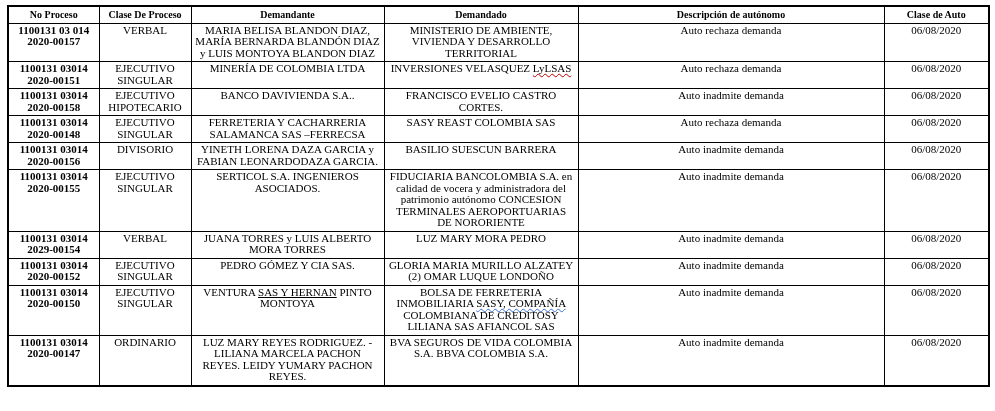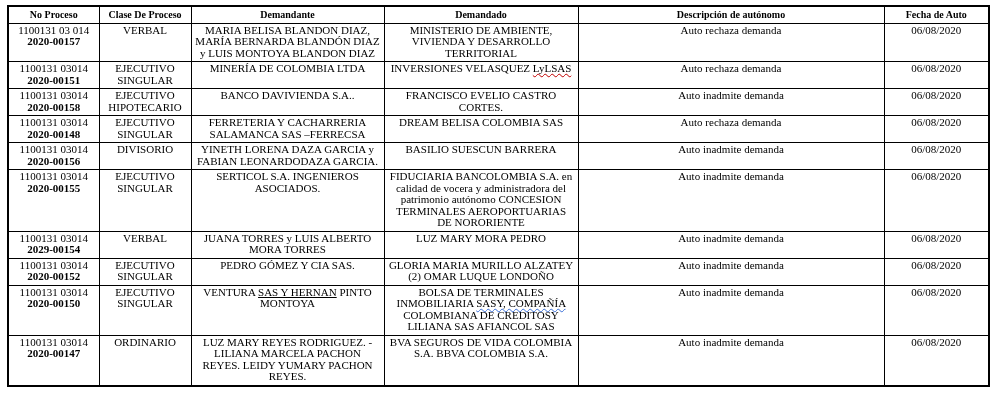--- a/index.html
+++ b/index.html
@@ -29,21 +29,21 @@
     color: #000000;
     overflow: hidden;
     word-wrap: break-word;
   }
   .proc-table th {
     font-weight: bold;
     font-size: 10px;
     padding-top: 2px;
     padding-bottom: 2px;
   }
-  .num-line1 { font-weight: normal; }
+  .num-line1 { font-weight: bold; }
   .num-line2 { font-weight: bold; }
   .wavy-red {
     text-decoration-line: underline;
     text-decoration-style: wavy;
     text-decoration-thickness: 1px;
     text-decoration-skip-ink: none;
   }
   .wavy-blue {
     text-decoration-line: underline;
     text-decoration-style: wavy;
@@ -64,21 +64,21 @@
       <col style="width:306px">
       <col style="width:105px">
     </colgroup>
     <thead>
       <tr>
         <th>No Proceso</th>
         <th>Clase De Proceso</th>
         <th>Demandante</th>
         <th>Demandado</th>
         <th>Descripción de autónomo</th>
-        <th>Fecha de Auto</th>
+        <th>Clase de Auto</th>
       </tr>
     </thead>
     <tbody>
         <tr>
           <td>
             <div class="num-line1">1100131 03 014</div>
             <div class="num-line2">2020-00157</div>
           </td>
           <td>VERBAL</td>
           <td><span>MARIA BELISA BLANDON DIAZ, MARÍA BERNARDA BLANDÓN DIAZ y LUIS MONTOYA BLANDON DIAZ</span></td>
@@ -108,21 +108,21 @@
           <td>Auto inadmite demanda</td>
           <td>06/08/2020</td>
         </tr>
         <tr>
           <td>
             <div class="num-line1">1100131 03014</div>
             <div class="num-line2">2020-00148</div>
           </td>
           <td>EJECUTIVO SINGULAR</td>
           <td><span>FERRETERIA Y CACHARRERIA SALAMANCA SAS –FERRECSA</span></td>
-          <td><span>DREAM BELISA COLOMBIA SAS</span></td>
+          <td><span>SASY REAST COLOMBIA SAS</span></td>
           <td>Auto rechaza demanda</td>
           <td>06/08/2020</td>
         </tr>
         <tr>
           <td>
             <div class="num-line1">1100131 03014</div>
             <div class="num-line2">2020-00156</div>
           </td>
           <td>DIVISORIO</td>
           <td><span>YINETH LORENA DAZA GARCIA y FABIAN LEONARDODAZA GARCIA.</span></td>
@@ -163,21 +163,21 @@
           <td>Auto inadmite demanda</td>
           <td>06/08/2020</td>
         </tr>
         <tr>
           <td>
             <div class="num-line1">1100131 03014</div>
             <div class="num-line2">2020-00150</div>
           </td>
           <td>EJECUTIVO SINGULAR</td>
           <td><span>VENTURA </span><span class="wavy-blue" style="text-decoration-color: rgb(58, 111, 216); text-decoration: underline;">SAS Y HERNAN</span><span> PINTO MONTOYA</span></td>
-          <td><span>BOLSA DE TERMINALES INMOBILIARIA </span><span class="wavy-blue" style="text-decoration-color: rgb(58, 111, 216);">SASY, COMPAÑÍA</span><span> COLOMBIANA DE CREDITOSY LILIANA SAS AFIANCOL SAS</span></td>
+          <td><span>BOLSA DE FERRETERIA INMOBILIARIA </span><span class="wavy-blue" style="text-decoration-color: rgb(58, 111, 216);">SASY, COMPAÑÍA</span><span> COLOMBIANA DE CREDITOSY LILIANA SAS AFIANCOL SAS</span></td>
           <td>Auto inadmite demanda</td>
           <td>06/08/2020</td>
         </tr>
         <tr>
           <td>
             <div class="num-line1">1100131 03014</div>
             <div class="num-line2">2020-00147</div>
           </td>
           <td>ORDINARIO</td>
           <td><span>LUZ MARY REYES RODRIGUEZ. - LILIANA MARCELA PACHON REYES. LEIDY YUMARY PACHON REYES.</span></td>

